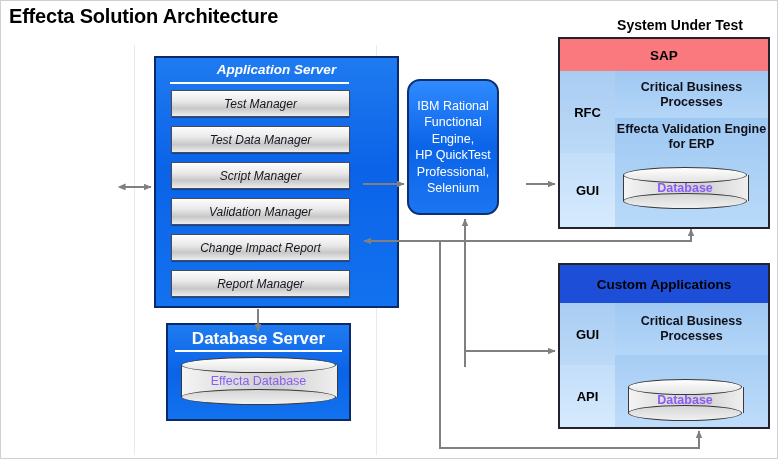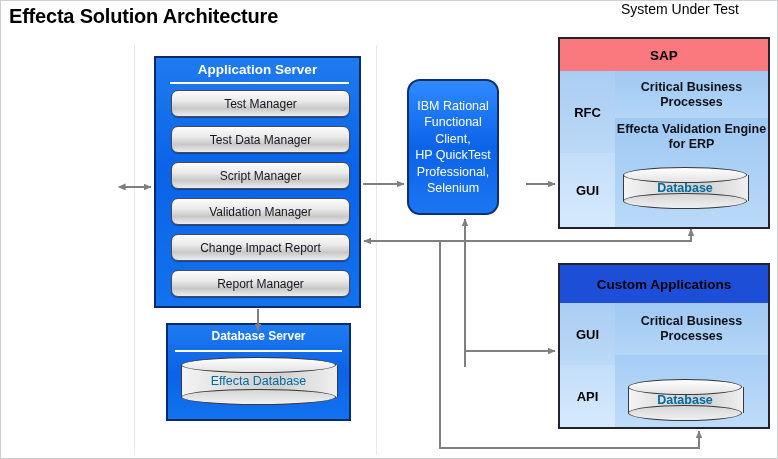--- a/index.html
+++ b/index.html
@@ -35,48 +35,49 @@
   #laptop{left:14px;top:148px;width:112px;height:92px;}
   #laptop svg{display:block;}
   #laptop-text{
     position:absolute;left:26px;top:12px;width:62px;
     font-size:11px;line-height:12.5px;color:#1b1b2a;
     text-align:center;font-weight:bold;
   }
 
   
   #app-server{
-    left:153px;top:55px;width:207px;height:252px;
+    left:153px;top:55px;width:245px;height:252px;
     background:linear-gradient(180deg,#1f7bf0 0%,#0b63e8 45%,#1272ef 100%);
     border:2px solid #0a2a6b;
+    font-style:italic;
   }
   #app-server-title{
     position:absolute;left:0;top:4px;width:100%;
     text-align:center;color:#ffffff;font-weight:bold;font-size:13.5px;
   }
   #app-server-rule{
     position:absolute;left:14px;top:24px;width:179px;height:2px;background:#ffffff;
   }
   .btn{
     position:absolute;left:15px;width:177px;height:25px;
-    border:1px solid #4a4a55;border-radius:7px;
+    border:1px solid #4a4a55;border-radius:1px;
     background:linear-gradient(180deg,#fdfdfd 0%,#e9e9e9 40%,#c8c8c8 70%,#ededed 100%);
     box-shadow:0 1px 1px rgba(0,0,0,.35);
     font-size:12px;color:#17171f;
   }
 
   
   #db-server{
     left:165px;top:322px;width:185px;height:98px;
     background:linear-gradient(180deg,#1f7bf0 0%,#0b63e8 50%,#1272ef 100%);
     border:2px solid #0a2a6b;
   }
   #db-server-title{
     position:absolute;left:0;top:4px;width:100%;
-    text-align:center;color:#ffffff;font-weight:bold;font-size:12px;
+    text-align:center;color:#ffffff;font-weight:bold;font-size:17px;
   }
   #db-server-rule{
     position:absolute;left:7px;top:25px;width:167px;height:2px;background:#ffffff;
   }
 
   
   .cyl{position:absolute;}
   .cyl .body{
     position:absolute;left:0;top:8px;width:100%;height:calc(100% - 16px);
     background:linear-gradient(90deg,#f4f4f4 0%,#dcdcdc 35%,#cfcfcf 60%,#efefef 100%);
@@ -88,38 +89,38 @@
     border:1px solid #3a3a3a;box-sizing:border-box;
   }
   .cyl .bot{
     position:absolute;left:0;bottom:0;width:100%;height:16px;border-radius:50%;
     background:linear-gradient(180deg,#d6d6d6 0%,#f0f0f0 100%);
     border:1px solid #3a3a3a;box-sizing:border-box;
   }
   .cyl .label{
     position:absolute;left:0;top:0;width:100%;height:100%;
     display:flex;align-items:center;justify-content:center;
-    font-size:12.5px;color:#0369a1;z-index:3;
+    font-size:12.5px;color:#8b5cf6;z-index:3;
   }
   #effecta-db{left:180px;top:356px;width:155px;height:48px;}
   #effecta-db .label{font-size:12.5px;}
 
   
   #tools{
     left:406px;top:78px;width:92px;height:136px;
     background:linear-gradient(180deg,#2f8bff 0%,#0b63e8 50%,#1b76f2 100%);
     border:2px solid #0e2f70;border-radius:13px;
     color:#ffffff;font-size:12.5px;line-height:16.5px;
     padding:6px 6px;
   }
 
   
   #sut-label{
-    left:589px;top:0;width:180px;
-    text-align:center;font-size:14px;font-weight:normal;color:#000;
+    left:589px;top:16px;width:180px;
+    text-align:center;font-size:14px;font-weight:bold;color:#000;
   }
 
   
   #sap-panel{left:557px;top:36px;width:212px;height:192px;border:2px solid #23232e;padding-left:29px;}
   #sap-head{
     position:absolute;left:0;top:0;width:100%;height:32px;
     background:#f9797f;border-bottom:2px solid #23232e;
     font-size:13.5px;font-weight:bold;color:#000;
   }
   #sap-rfc{
@@ -217,21 +218,21 @@
     <div class="body"></div>
     <div class="bot"></div>
     <div class="top"></div>
     <div class="label">Effecta Database</div>
   </div>
 
   <div class="abs ctr" id="tools">
     <div>
       <span>IBM Rational</span><br>
       <span>Functional</span><br>
-      <span>Client,</span><br>
+      <span>Engine,</span><br>
       <span>HP QuickTest</span><br>
       <span>Professional,</span><br>
       <span>Selenium</span>
     </div>
   </div>
 
   <div class="abs" id="sut-label">System Under Test</div>
 
   <div class="abs" id="sap-panel">
     <div class="ctr" id="sap-head">SAP</div>

